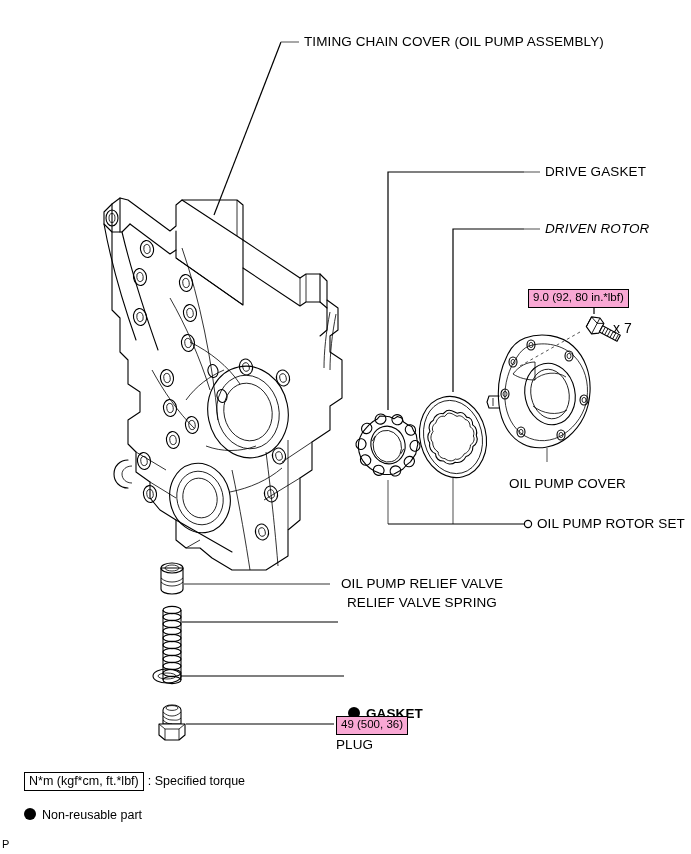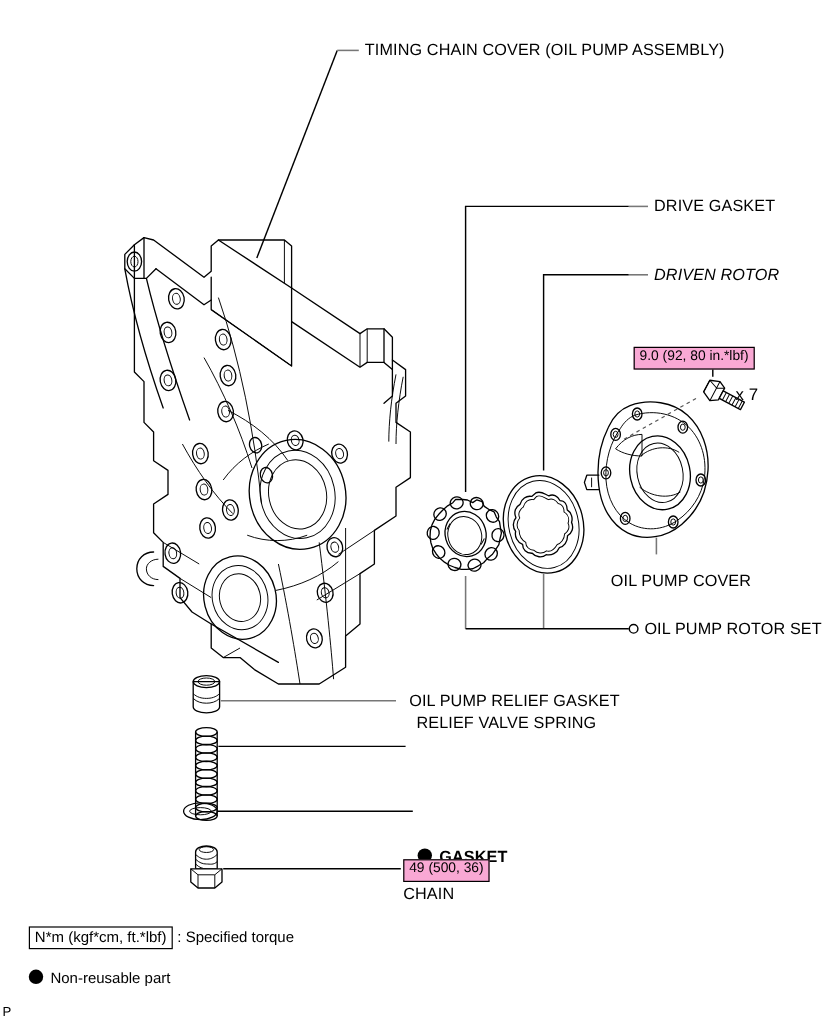--- a/index.html
+++ b/index.html
@@ -328,31 +328,31 @@
   <div class="lbl" style="left:545px;top:222px;font-style:italic;">DRIVEN ROTOR</div>
 
   <div class="torque" style="left:528px;top:289px;">9.0 (92, 80 in.*lbf)</div>
 
   <div class="x7" style="left:613px;top:320px;">x 7</div>
 
   <div class="lbl" style="left:509px;top:465px;margin-top:12px;">OIL PUMP COVER</div>
 
   <div class="lbl" style="left:537px;top:517px;">OIL PUMP ROTOR SET</div>
 
-  <div class="lbl" style="left:341px;top:577px;">OIL PUMP RELIEF GASKET</div>
+  <div class="lbl" style="left:341px;top:577px;">OIL PUMP RELIEF VALVE</div>
 
   <div class="lbl" style="left:347px;top:596px;">RELIEF VALVE SPRING</div>
 
   <div class="lbl" style="left:348px;top:707px;font-weight:bold;">
     <span class="dot"></span><span>GASKET</span>
   </div>
 
   <div class="torque" style="left:336px;top:716px;">49 (500, 36)</div>
 
-  <div class="lbl" style="left:336px;top:738px;">CHAIN</div>
+  <div class="lbl" style="left:336px;top:738px;">PLUG</div>
 
   <div class="legend" style="left:24px;top:772px;">
     <span class="legbox">N*m (kgf*cm, ft.*lbf)</span><span style="margin-left:4px;">: Specified torque</span>
   </div>
 
   <div class="legend" style="left:24px;top:808px;">
     <span class="dot"></span><span>Non-reusable part</span>
   </div>
 
   <div class="pmark" style="left:2px;top:838px;">P</div>

